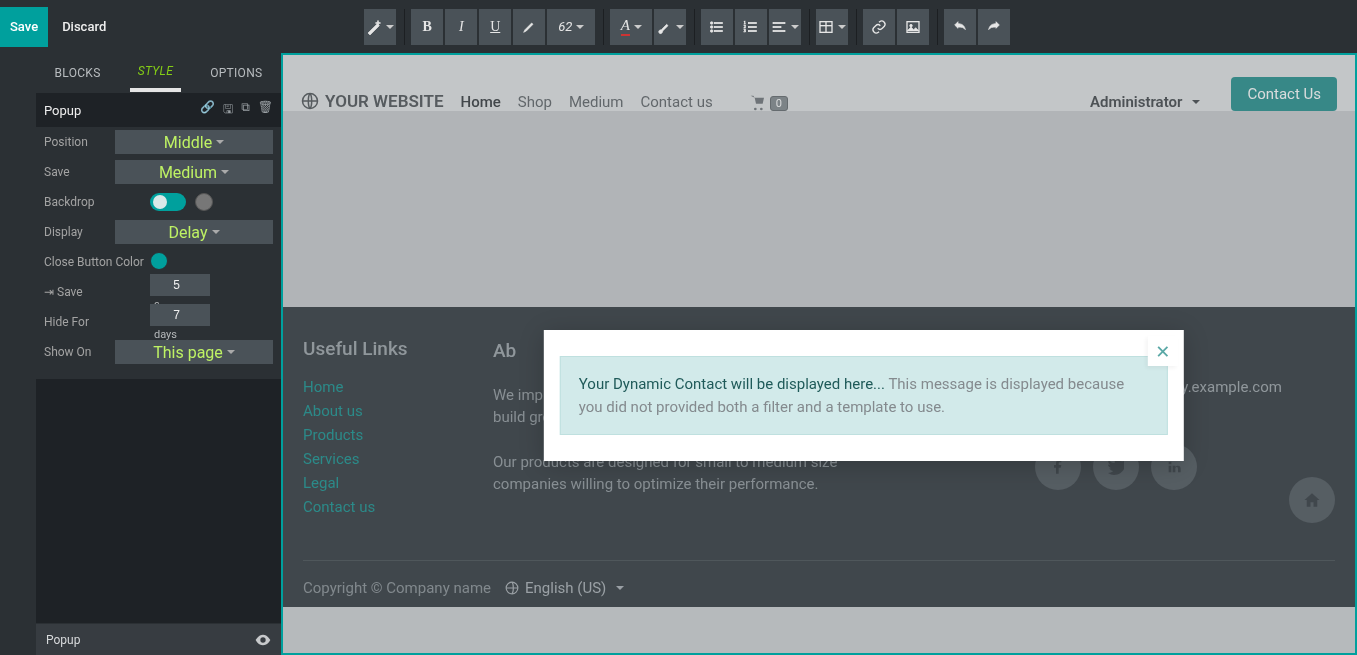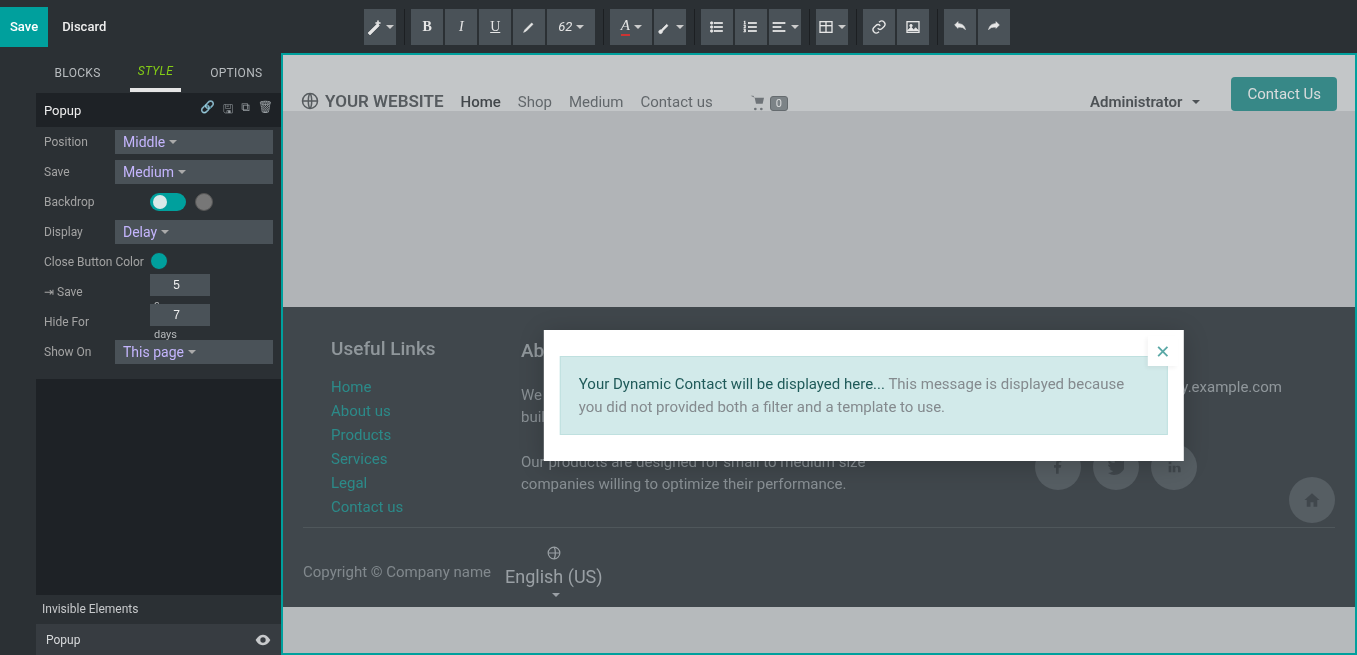--- a/index.html
+++ b/index.html
@@ -98,25 +98,25 @@
 
   .form-row {
     display:flex; align-items:center;
     padding: 4px 8px;
     height:30px;
   }
   .form-row .lbl { width:106px; color:#a3a3a3; font-size:12px; }
   .form-row .ctrl { flex:1; }
   .select {
     background:#4a5258;
-    color:#c4b5fd;
+    color:#bef264;
     height:24px;
-    display:flex;align-items:center;justify-content:flex-start;
+    display:flex;align-items:center;justify-content:center;
     padding:0 8px;
-    font-size:14px;
+    font-size:16px;
     border:none;
     width:158px;
     position:relative;
   }
   .select .caret-dn { border-top-color:#aaa; }
   .toggle {
     width:36px;height:18px;border-radius:10px;background:#00a09d;position:relative;cursor:pointer;display:inline-block;vertical-align:middle;
   }
   .toggle::after { content:"";position:absolute;width:14px;height:14px;border-radius:50%;background:#d9e9e8;top:2px;left:3px; }
   .gray-circle { width:18px;height:18px;border-radius:50%;background:#777;display:inline-block;vertical-align:middle;margin-left:6px;border:1px solid #555; }
@@ -183,21 +183,21 @@
   .footer {
     background:#2c3338;
     color:#8f969b;
     padding: 30px 20px 0 20px;
     position:relative;
     height: 300px;
   }
   .footer-cols { display:flex; gap:30px; }
   .fc { }
   .fc h3 { color:#9aa1a6; font-weight:500; font-size:19px; margin-bottom:18px; }
-  .fc-links { width:160px;margin-left:28px; }
+  .fc-links { width:160px; }
   .fc-links a { display:block; color:#0f8f8c; font-size:15px; margin-bottom:6px; text-decoration:none; cursor:pointer; }
   .fc-about { width:420px; color:#8f969b; font-size:15px; line-height:1.5; }
   .fc-about p { margin-bottom:22px; }
   .fc-contact { margin-left:auto; width:300px; text-align:left; }
   .fc-contact .line { color:#9aa1a6; font-size:15px; margin-bottom:6px; display:flex;gap:10px;align-items:center; }
   .fc-contact svg{width:14px;height:14px;fill:#9aa1a6;}
   .social-row { display:flex; gap:12px; margin-top:24px; }
   .social {
     width:46px;height:46px;border-radius:50%;background:#4a5258;display:flex;align-items:center;justify-content:center;cursor:pointer;
   }
@@ -206,21 +206,21 @@
     position:absolute; right:20px; bottom:84px;
     width:46px;height:46px;border-radius:50%;background:#4a5258;display:flex;align-items:center;justify-content:center;cursor:pointer;
   }
   .copyright-bar {
     position:absolute;left:20px;bottom:10px;right:20px;
     color:#868d92;font-size:15px;
     display:flex;align-items:center;gap:14px;
     border-top:1px solid #41484d;
     padding-top:18px;
   }
-  .lang-sel { display:flex;align-items:center;gap:6px;color:#a8aeb3;font-size:18px;cursor:pointer;flex-direction:column; }
+  .lang-sel { display:flex;align-items:center;gap:6px;color:#a8aeb3;font-size:15px;cursor:pointer; }
   .lang-sel svg{width:14px;height:14px;fill:#a8aeb3;}
 
   
   .popup {
     position:absolute;
     left:50%; top:275px;
     transform:translateX(-43%);
     width:640px;
     background:#fff;
     box-shadow:0 4px 24px rgba(0,0,0,0.2);
@@ -443,21 +443,20 @@
     <div class="ctrl">
         <div class="select">
           <span>This page</span>
           <span class="caret-dn"></span>
         </div>
       </div>
   </div>
 
   <div class="sidebar-spacer"></div>
 
-  <div class="invisible-elems-hdr">Invisible Elements</div>
   <div class="invisible-elem-row">
     <span>Popup</span>
     <svg class="eye" viewBox="0 0 24 16">
         <path d="M12 0C5 0 1 8 1 8s4 8 11 8 11-8 11-8S19 0 12 0zm0 12a4 4 0 1 1 0-8 4 4 0 0 1 0 8z" fill="#c7c9cb"></path>
       </svg>
   </div>
 </div>
 
 <div class="canvas">
 

